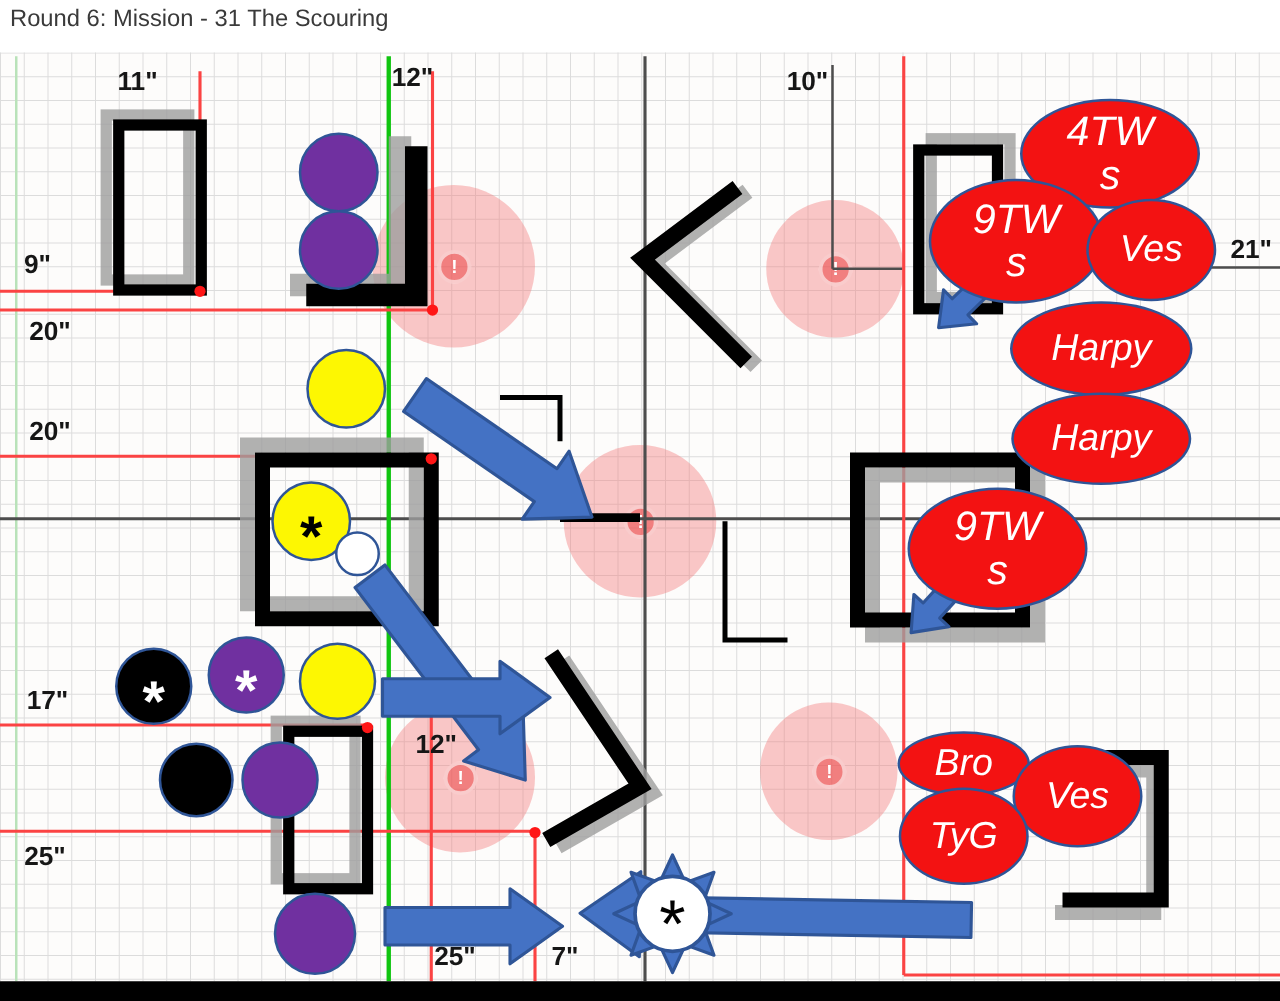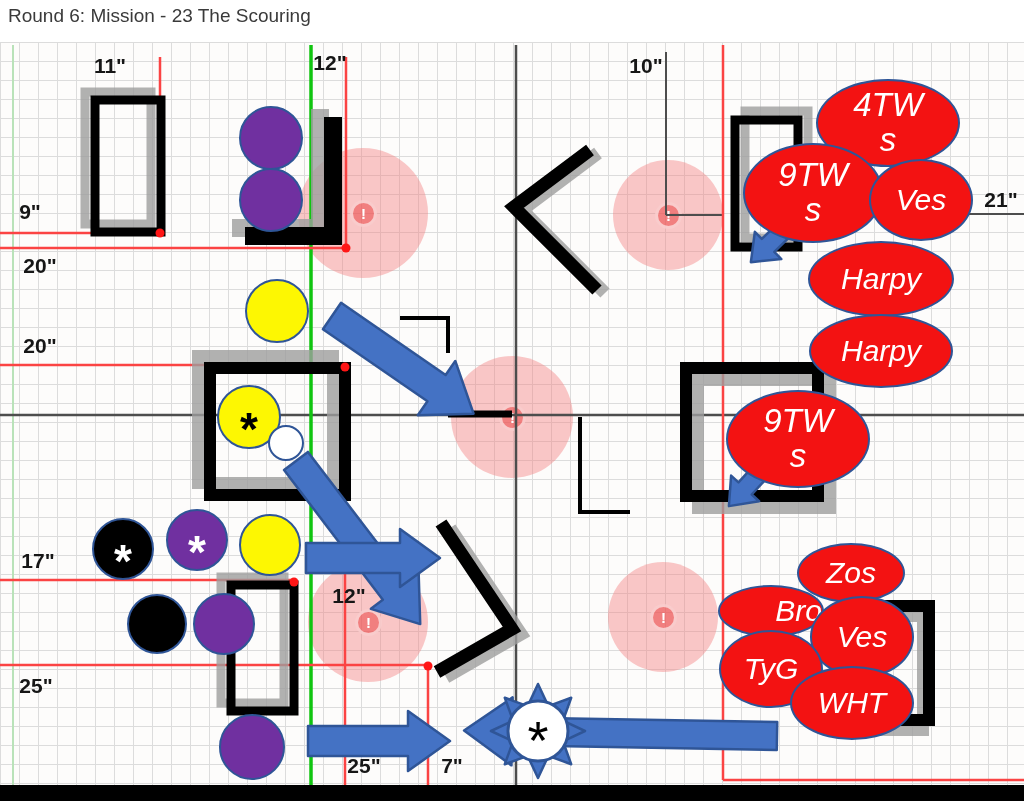--- a/index.html
+++ b/index.html
@@ -42,21 +42,21 @@
   .green-line{stroke:var(--deploy-green);fill:none;}
   .faint-green{stroke:#b9e2b9;fill:none;}
   .terr{stroke:#000;fill:none;} .terr-sh{stroke:#9e9e9e;fill:none;opacity:.8;}
   .arrow{fill:var(--arrow-blue);stroke:#2f5597;stroke-width:2.5;stroke-linejoin:round;}
   .rdot{fill:#ff1616;}
 </style>
 </head>
 <body>
 
 <div class="stage">
-  <div class="title">Round 6: Mission - 23 The Scouring</div>
+  <div class="title">Round 6: Mission - 31 The Scouring</div>
 
   <div class="map-bg"></div>
 
   <div class="layer">
       <div class="obj" style="left: 298px; top: 148px; width: 130px; height: 130px;"></div>
       <div class="obj-marker" style="left: 350px; top: 200px;">
         <span>!</span>
       </div>
       <div class="obj" style="left: 613px; top: 160px; width: 110px; height: 110px;"></div>
       <div class="obj-marker" style="left: 655px; top: 202px;">
@@ -214,34 +214,28 @@
       </div>
       <div class="enemy" style="left: 808px; top: 241px; width: 146px; height: 76px;">
         <span class="lbl">Harpy</span>
       </div>
       <div class="enemy" style="left: 809px; top: 314px; width: 144px; height: 74px;">
         <span class="lbl">Harpy</span>
       </div>
       <div class="enemy wrap" style="left: 726px; top: 390px; width: 144px; height: 98px;">
         <span class="lbl">9TWs</span>
       </div>
-      <div class="enemy" style="left: 797px; top: 543px; width: 108px; height: 60px;">
-        <span class="lbl">Zos</span>
-      </div>
-      <div class="enemy" style="left: 718px; top: 585px; width: 106px; height: 52px; justify-content: flex-end;">
+      <div class="enemy" style="left: 718px; top: 585px; width: 106px; height: 52px;">
         <span class="lbl">Bro</span>
       </div>
       <div class="enemy" style="left: 810px; top: 596px; width: 104px; height: 82px;">
         <span class="lbl">Ves</span>
       </div>
       <div class="enemy" style="left: 719px; top: 630px; width: 104px; height: 78px; justify-content: center;">
         <span class="lbl">TyG</span>
-      </div>
-      <div class="enemy" style="left: 790px; top: 666px; width: 124px; height: 74px;">
-        <span class="lbl">WHT</span>
       </div>
     </div>
 
   <div class="layer">
       <div class="meas" style="left: 110px; top: 66px;">11"</div>
       <div class="meas" style="left: 330px; top: 63px;">12"</div>
       <div class="meas" style="left: 646px; top: 66px;">10"</div>
       <div class="meas" style="left: 1001px; top: 200px;">21"</div>
       <div class="meas" style="left: 30px; top: 212px;">9"</div>
       <div class="meas" style="left: 40px; top: 266px;">20"</div>

